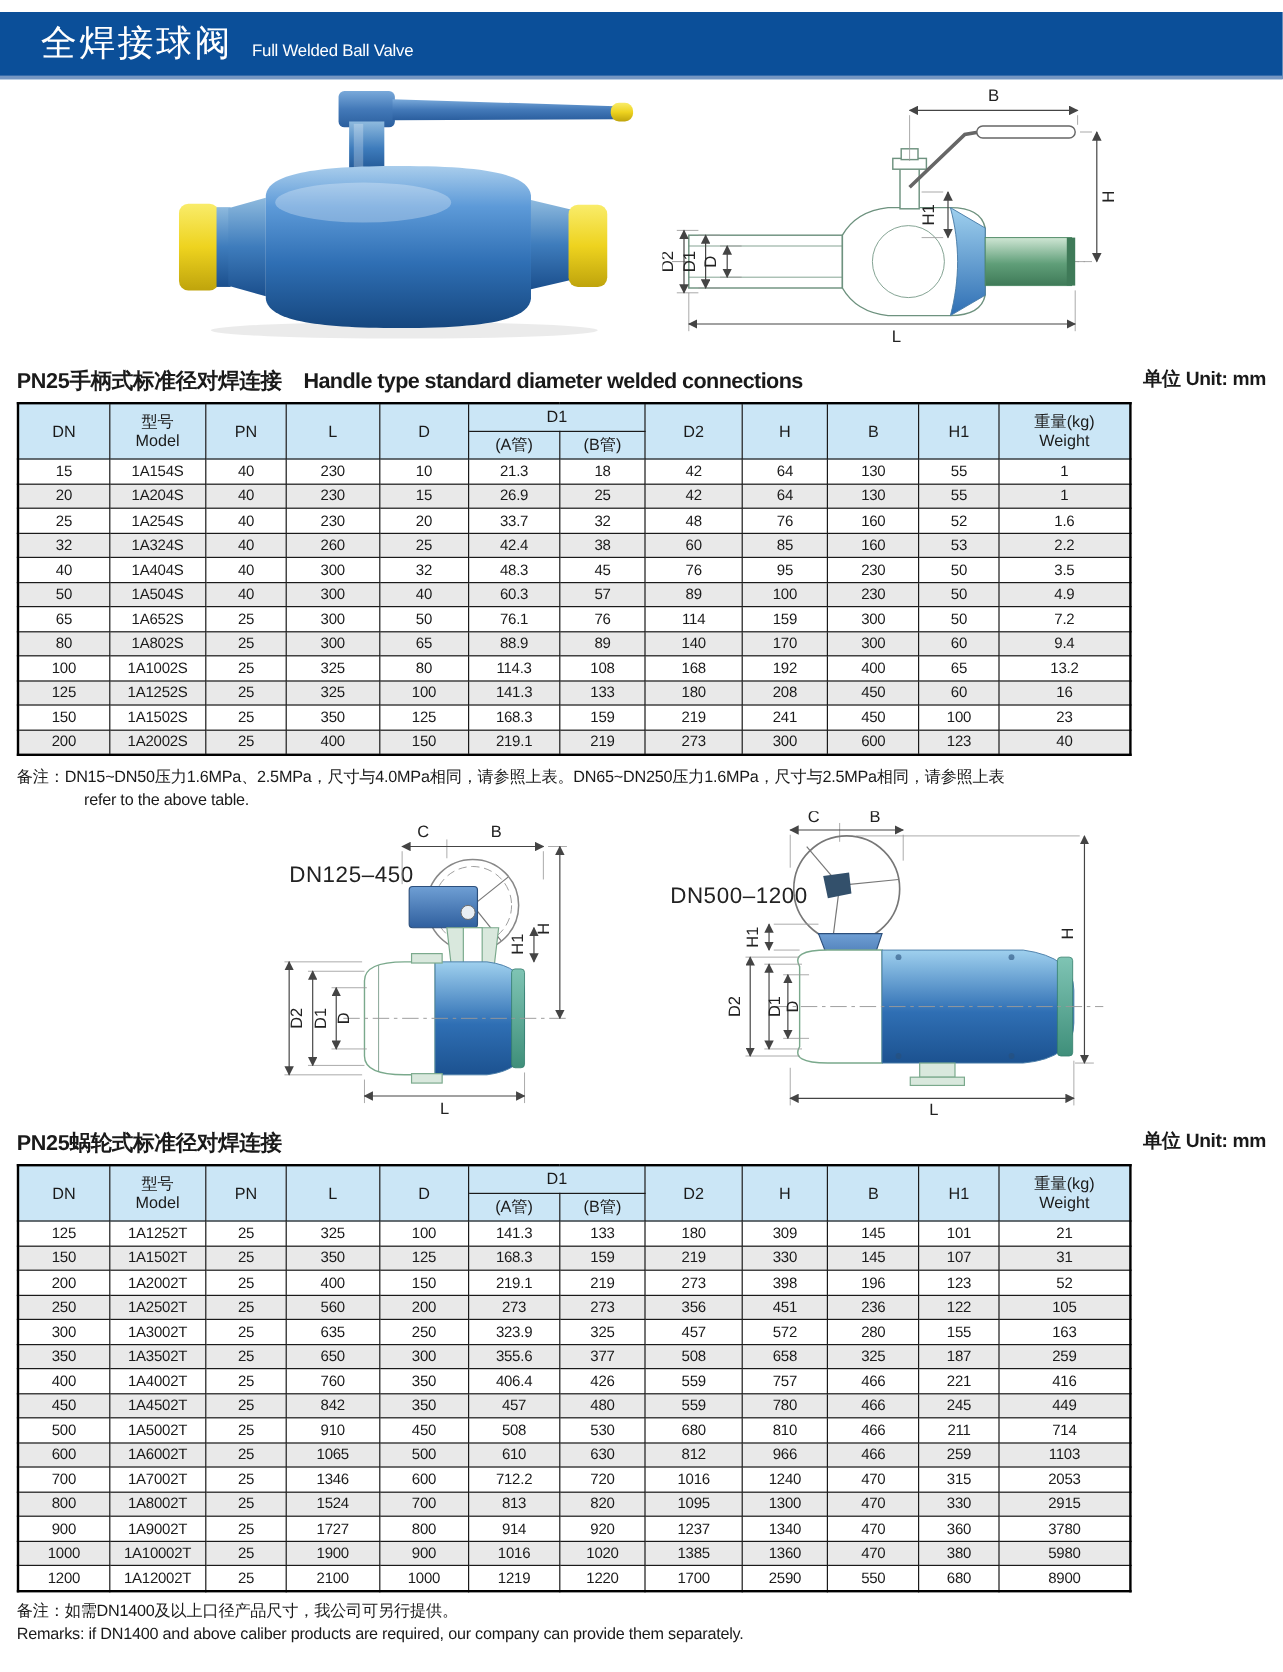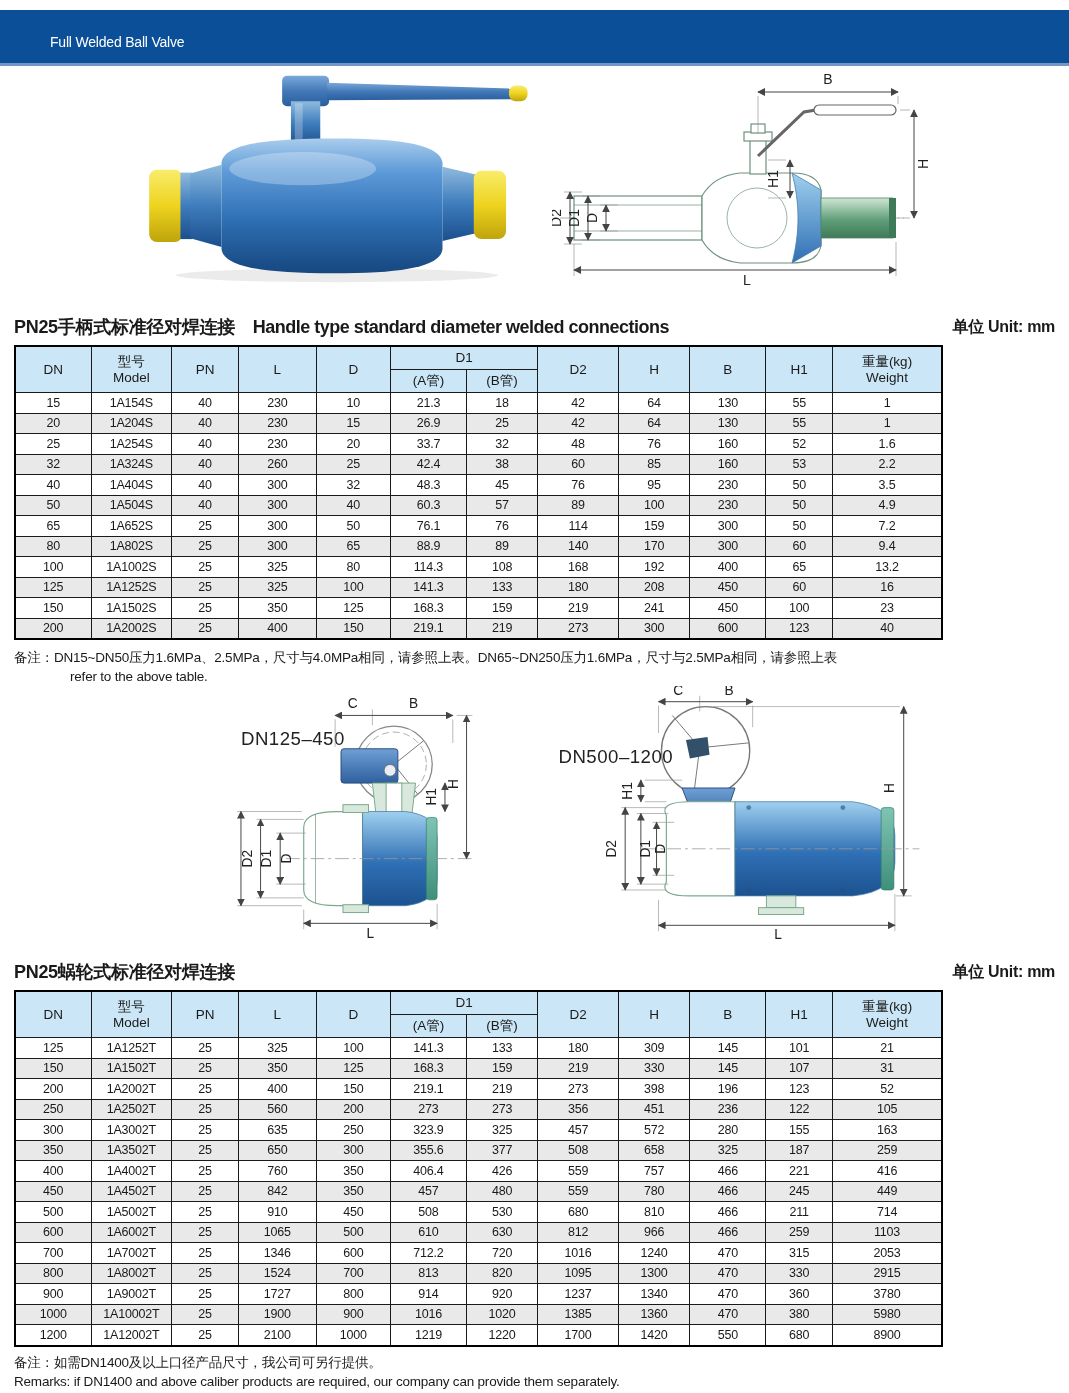--- a/index.html
+++ b/index.html
@@ -8,21 +8,21 @@
     font-family:"Liberation Sans","DejaVu Sans",sans-serif;color:#1a1a1a;
   }
   
   .banner{margin-top:10px;height:56px;background:#0b4f99;border-bottom:3px solid #7596c2;
     display:flex;align-items:center;padding-left:34px;box-sizing:border-box;}
   .banner-zh{font-size:30px;color:#fff;letter-spacing:2px;}
   .banner-en{font-size:14px;color:#fff;margin-left:16px;margin-top:10px;letter-spacing:-0.2px;}
   
   .images-row{display:flex;height:228px;margin-top:2px;padding-left:112px;align-items:flex-start;}
   
-  .sec-head{display:flex;align-items:center;padding:0 14px;margin-top:18px;line-height:26px;}
+  .sec-head{display:flex;align-items:center;padding:0 14px;margin-top:8px;line-height:26px;}
   .sec-zh{font-size:18px;font-weight:bold;letter-spacing:-0.3px;}
   .sec-en{font-size:18px;font-weight:bold;margin-left:18px;letter-spacing:-0.5px;}
   .sec-unit{margin-left:auto;font-size:16px;font-weight:bold;letter-spacing:-0.3px;}
   
   table.spec{border-collapse:collapse;table-layout:fixed;width:929px;margin:5px 14px 0;
     border:2.5px solid #000;}
   table.spec th,table.spec td{border:1px solid #1a1a1a;border-top-width:1.5px;border-bottom-width:1.5px;
     text-align:center;vertical-align:middle;padding:0;}
   table.spec thead th{background:#cbe6f6;font-weight:normal;font-size:13.5px;line-height:1.15;height:22px;}
   table.spec td{font-size:12.5px;height:19.5px;letter-spacing:-0.2px;}
@@ -43,20 +43,21 @@
   .thin{stroke:#6e927f;stroke-width:0.7;fill:none;}
   .thin3{stroke:#777;stroke-width:1;}
   .body-ln{stroke:#6e927f;stroke-width:1.2;fill:#fff;}
   .dlab{font-family:"Liberation Sans",sans-serif;font-size:14px;fill:#222;}
   .cap{font-family:"Liberation Sans",sans-serif;font-size:19px;fill:#222;letter-spacing:0.5px;}
 </style>
 </head>
 <body>
 
 <div class="banner">
+  <span class="banner-zh">全焊接球阀</span>
   <span class="banner-en">Full Welded Ball Valve</span>
 </div>
 
 <div class="images-row">
 
   <svg width="440" height="220" viewBox="0 0 450 225">
     <defs>
       <linearGradient id="phBody" x1="0" y1="0" x2="0" y2="1">
         <stop offset="0" stop-color="#a9cdec"></stop>
           <stop offset="0.25" stop-color="#5d9ad8"></stop>
@@ -777,21 +778,21 @@
       </tr>
       <tr>
         <td>1200</td>
         <td>1A12002T</td>
         <td>25</td>
         <td>2100</td>
         <td>1000</td>
         <td>1219</td>
         <td>1220</td>
         <td>1700</td>
-        <td>1420</td>
+        <td>2590</td>
         <td>550</td>
         <td>680</td>
         <td>8900</td>
       </tr>
     </tbody>
 </table>
 
 <div class="remarks">
   <div>备注：如需DN1400及以上口径产品尺寸，我公司可另行提供。</div>
   <div>Remarks: if DN1400 and above caliber products are required, our company can provide them separately.</div>

